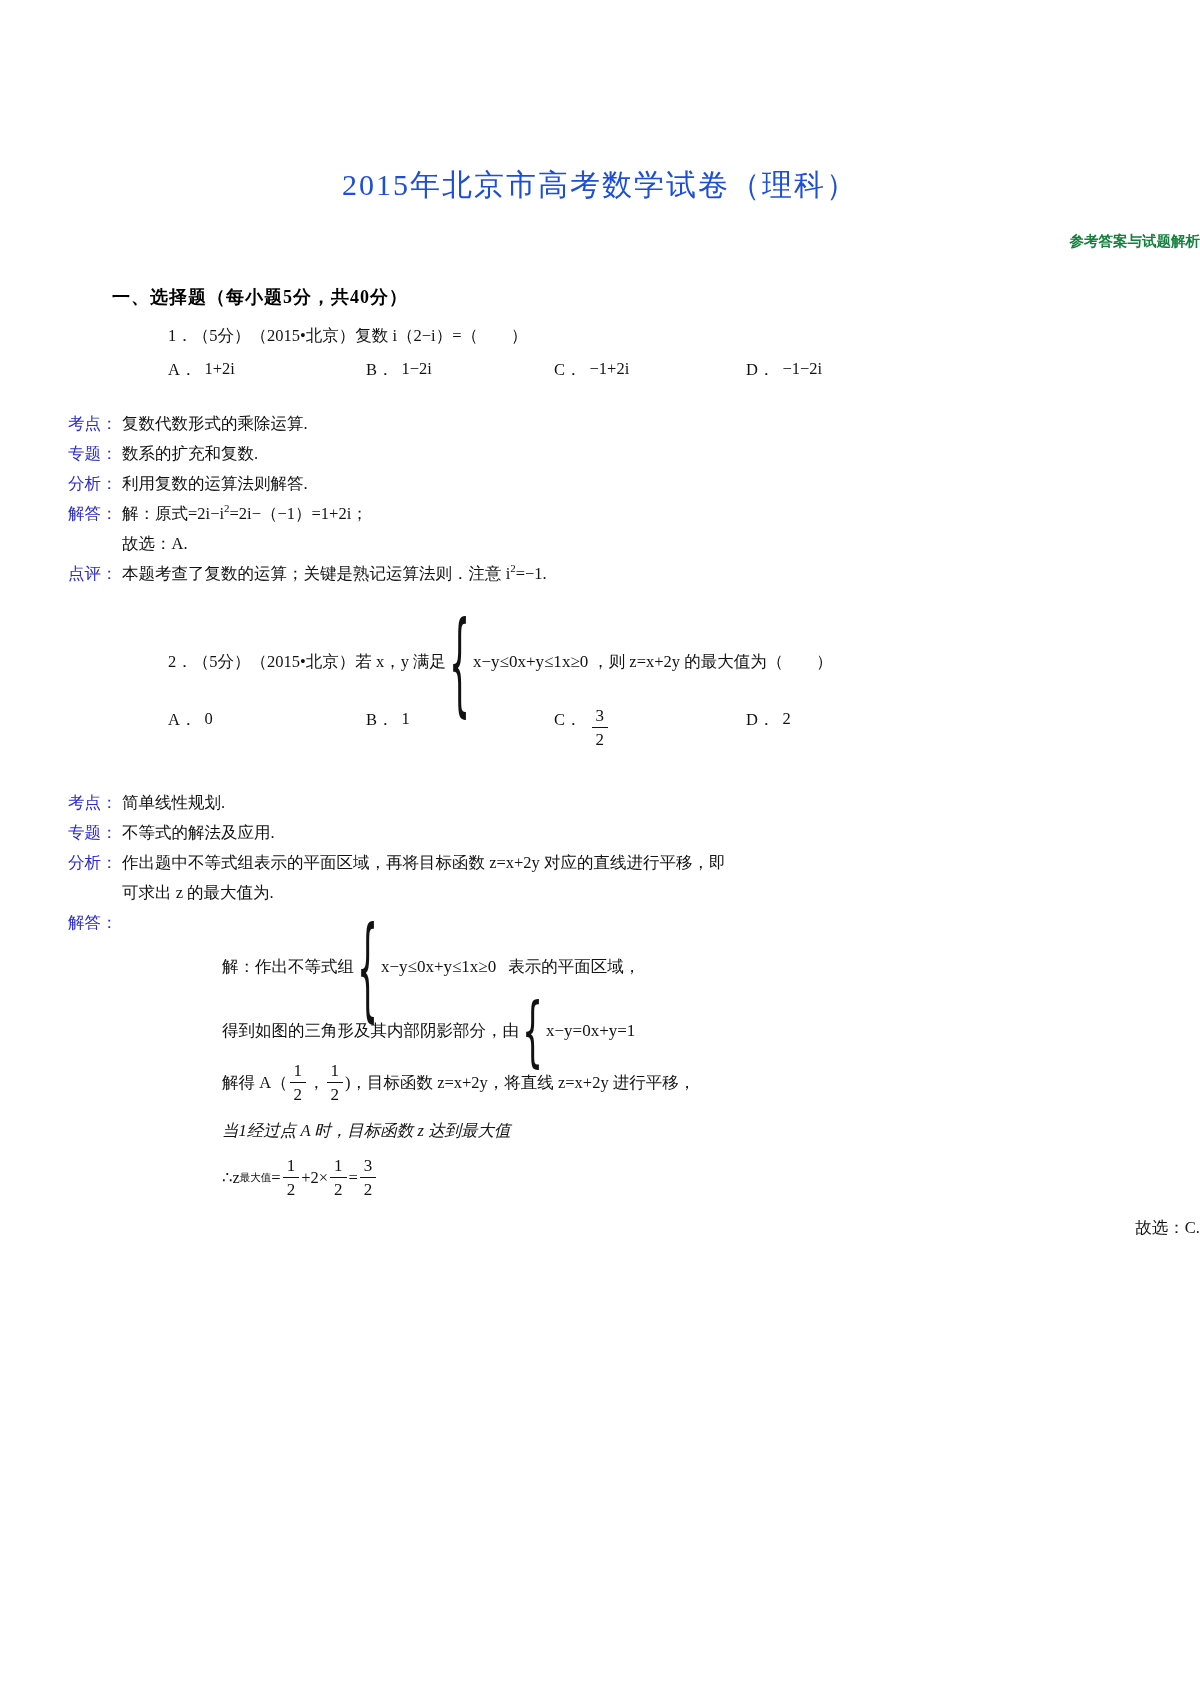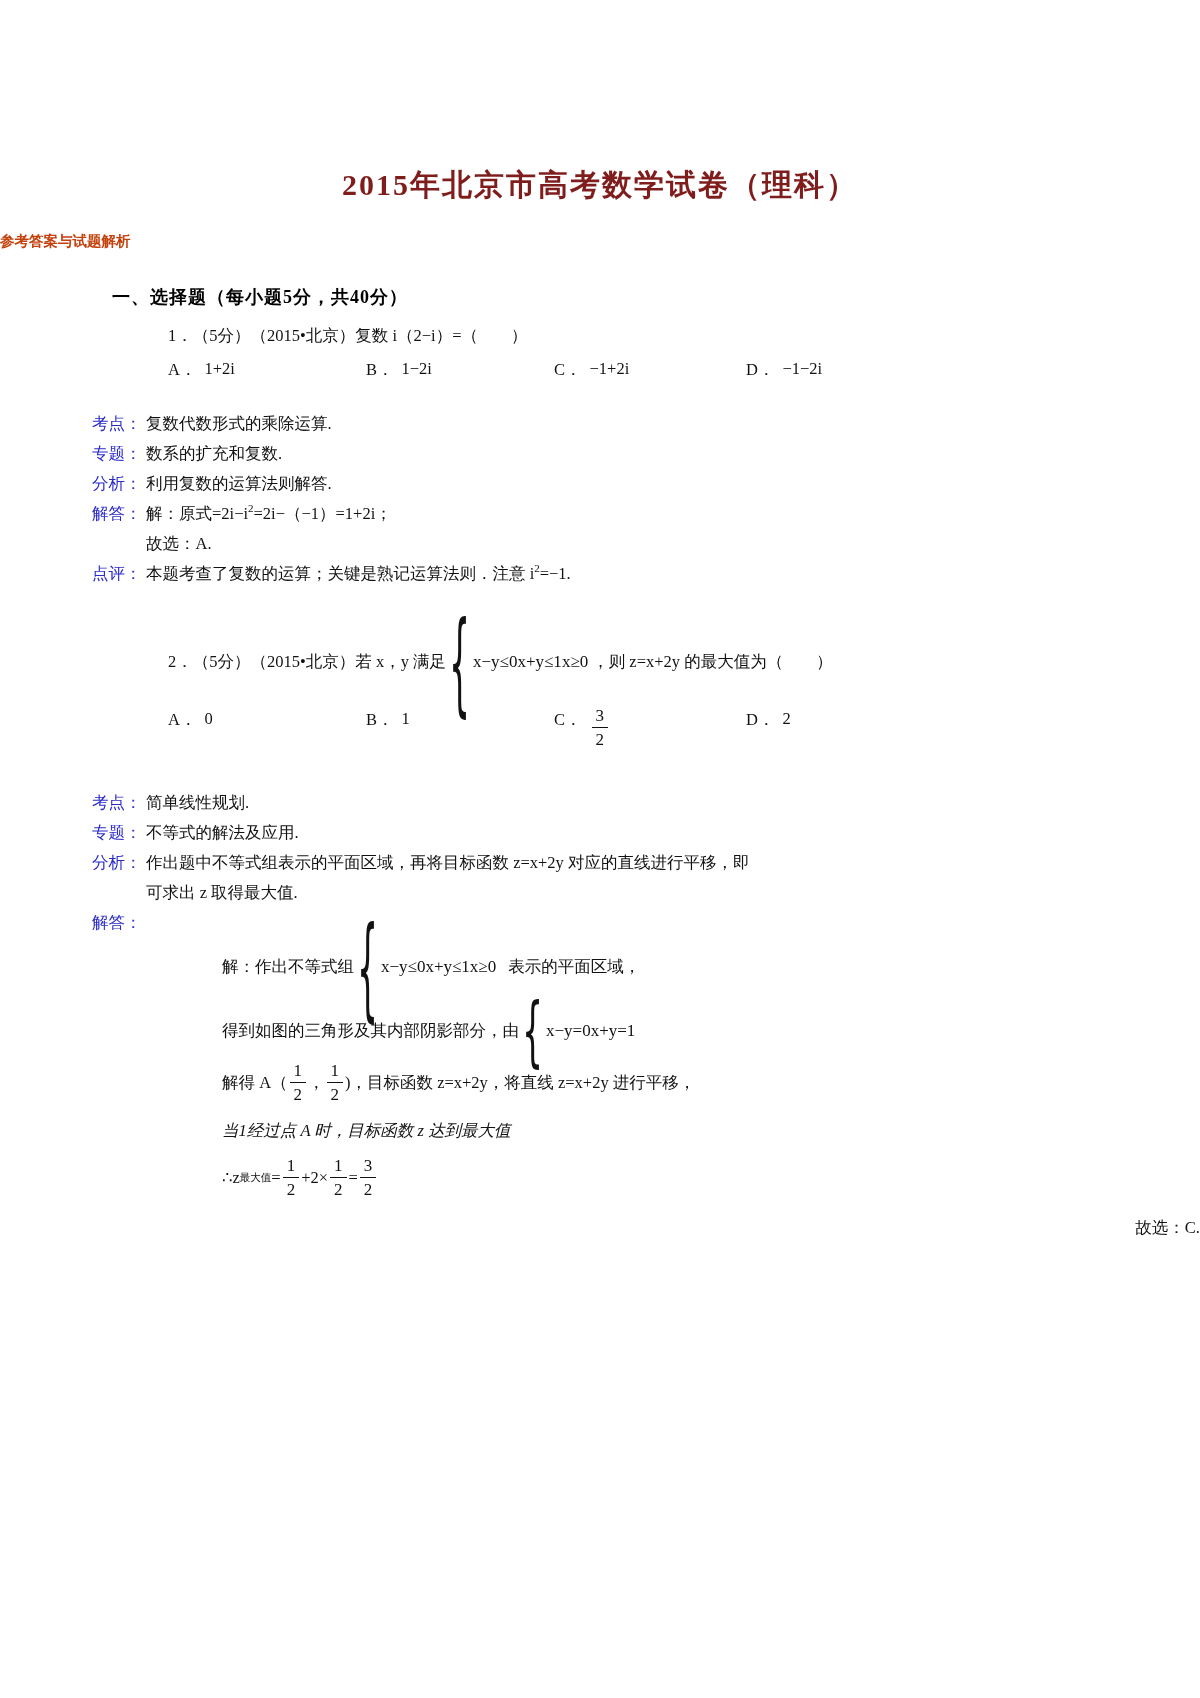--- a/index.html
+++ b/index.html
@@ -5,42 +5,42 @@
   html,body{margin:0;padding:0;background:#ffffff;}
   body{
     width:1200px;height:1698px;overflow:hidden;position:relative;
     font-family:"Liberation Serif","DejaVu Serif",serif;
     color:#121212;font-size:16.5px;
   }
   .page{position:relative;width:1200px;height:1698px;}
 
   .doc-title{
     margin:165px 0 0 0;text-align:center;
-    font-size:30px;font-weight:bold;letter-spacing:2px;color:#7f1d1d;
+    font-size:30px;font-weight:normal;letter-spacing:2px;color:#1d4ed8;
   }
   .doc-subtitle{
-    margin-top:26px;text-align:left;
-    font-size:14.5px;font-weight:bold;color:#c2410c;
+    margin-top:26px;text-align:right;
+    font-size:14.5px;font-weight:bold;color:#15803d;
   }
   .section-heading{
     margin:34px 0 0 112px;
     font-size:18px;font-weight:bold;color:#000;letter-spacing:1px;
   }
 
   .stem{margin:14px 0 0 168px;line-height:26px;}
   .options-row{
     display:flex;margin:10px 0 0 168px;align-items:flex-start;
   }
   .opt{display:flex;align-items:flex-start;}
   .opt-1{width:198px;}
   .opt-2{width:188px;}
   .opt-3{width:192px;}
   .opt .opt-label{margin-right:8px;}
 
-  .fields{margin:28px 0 0 92px;}
+  .fields{margin:28px 0 0 68px;}
   .field-row{display:flex;line-height:30px;}
   .field-label{color:#2b2bc8;width:54px;flex:0 0 54px;}
   .field-value{flex:1;}
   sup.exp{font-size:11px;line-height:0;vertical-align:7px;}
   sub.small-sub{font-size:10.5px;line-height:0;vertical-align:-4px;letter-spacing:0;}
 
   
   .sys{display:inline-flex;align-items:center;margin:0 4px;}
   .brace-wrap{width:20px;display:flex;align-items:center;justify-content:center;overflow:visible;}
   .brace{display:inline-block;line-height:1;font-family:"DejaVu Sans",sans-serif;font-weight:400;}
@@ -170,21 +170,21 @@
     <div class="field-row">
       <span class="field-label">专题：</span>
       <span class="field-value">不等式的解法及应用.</span>
     </div>
     <div class="field-row">
       <span class="field-label">分析：</span>
       <span class="field-value">作出题中不等式组表示的平面区域，再将目标函数 z=x+2y 对应的直线进行平移，即</span>
     </div>
     <div class="field-row">
       <span class="field-label"></span>
-      <span class="field-value">可求出 z 取得最大值.</span>
+      <span class="field-value">可求出 z 的最大值为.</span>
     </div>
     <div class="field-row">
       <span class="field-label">解答：</span>
       <span class="field-value"></span>
     </div>
   </div>
 
   <div class="formula-line" style="margin-top:6px;">
     <span>解：作出不等式组</span>
     <span class="sys">

